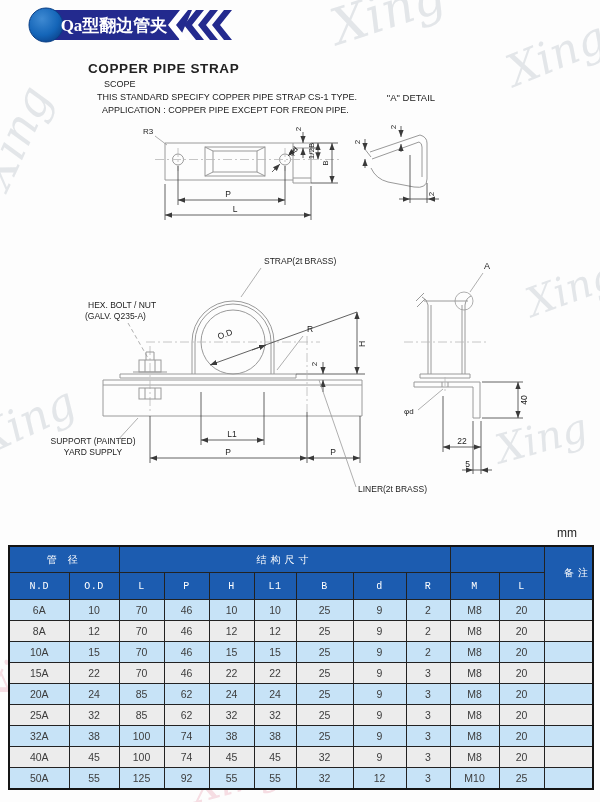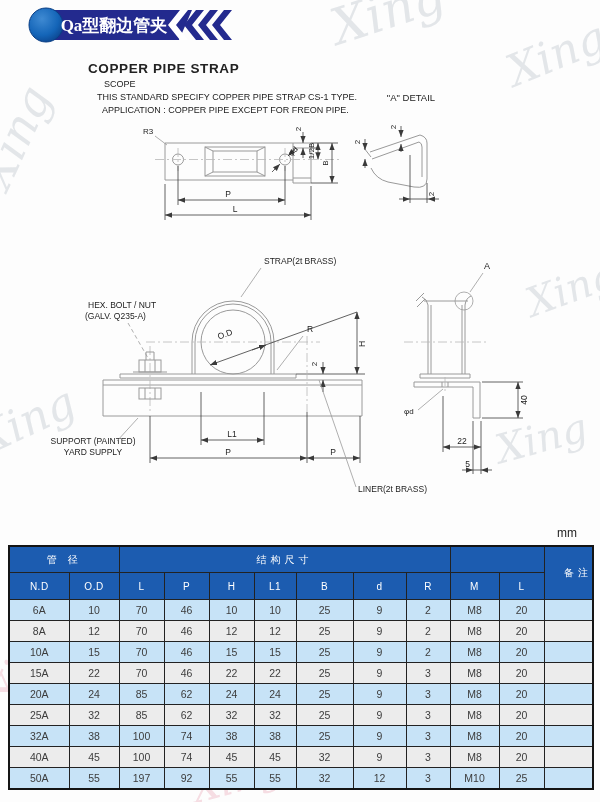--- a/index.html
+++ b/index.html
@@ -37,21 +37,21 @@
     border:2px solid #141414;
   }
   .spec-table th,.spec-table td{
     border:1px solid #222;text-align:center;vertical-align:middle;
     padding:0;overflow:hidden;
   }
   .spec-table thead th{
     background:#1c5cb0;color:#ffffff;font-weight:normal;font-size:10px;
   }
   .spec-table thead tr.group-row th{height:25px;letter-spacing:4px;margin-left:20px;}
-  .spec-table thead tr.col-row th{height:26px;letter-spacing:0.5px;}
+  .spec-table thead tr.col-row th{height:26px;letter-spacing:0.5px;font-family:Liberation Mono, monospace;}
   .spec-table thead th.remark-cell{letter-spacing:2px;text-align:right;}
   .spec-table tbody td{height:20px;font-size:10.5px;color:#3c3c3c;}
   .spec-table tbody tr:nth-child(odd) td{background:#c7e3f7;}
   .spec-table tbody tr:nth-child(even) td{background:#ececec;}
 </style>
 </head>
 <body>
 
 <div class="wm wm-gray" style="left:330px;top:-18px;font-size:50px;transform:rotate(-18deg);">Xing</div>
 <div class="wm wm-gray" style="left:505px;top:28px;font-size:44px;transform:rotate(-22deg);">Xing</div>
@@ -437,21 +437,21 @@
         <td>32</td>
         <td>9</td>
         <td>3</td>
         <td>M8</td>
         <td>20</td>
         <td></td>
       </tr>
       <tr>
         <td>50A</td>
         <td>55</td>
-        <td>197</td>
+        <td>125</td>
         <td>92</td>
         <td>55</td>
         <td>55</td>
         <td>32</td>
         <td>12</td>
         <td>3</td>
         <td>M10</td>
         <td>25</td>
         <td></td>
       </tr>

